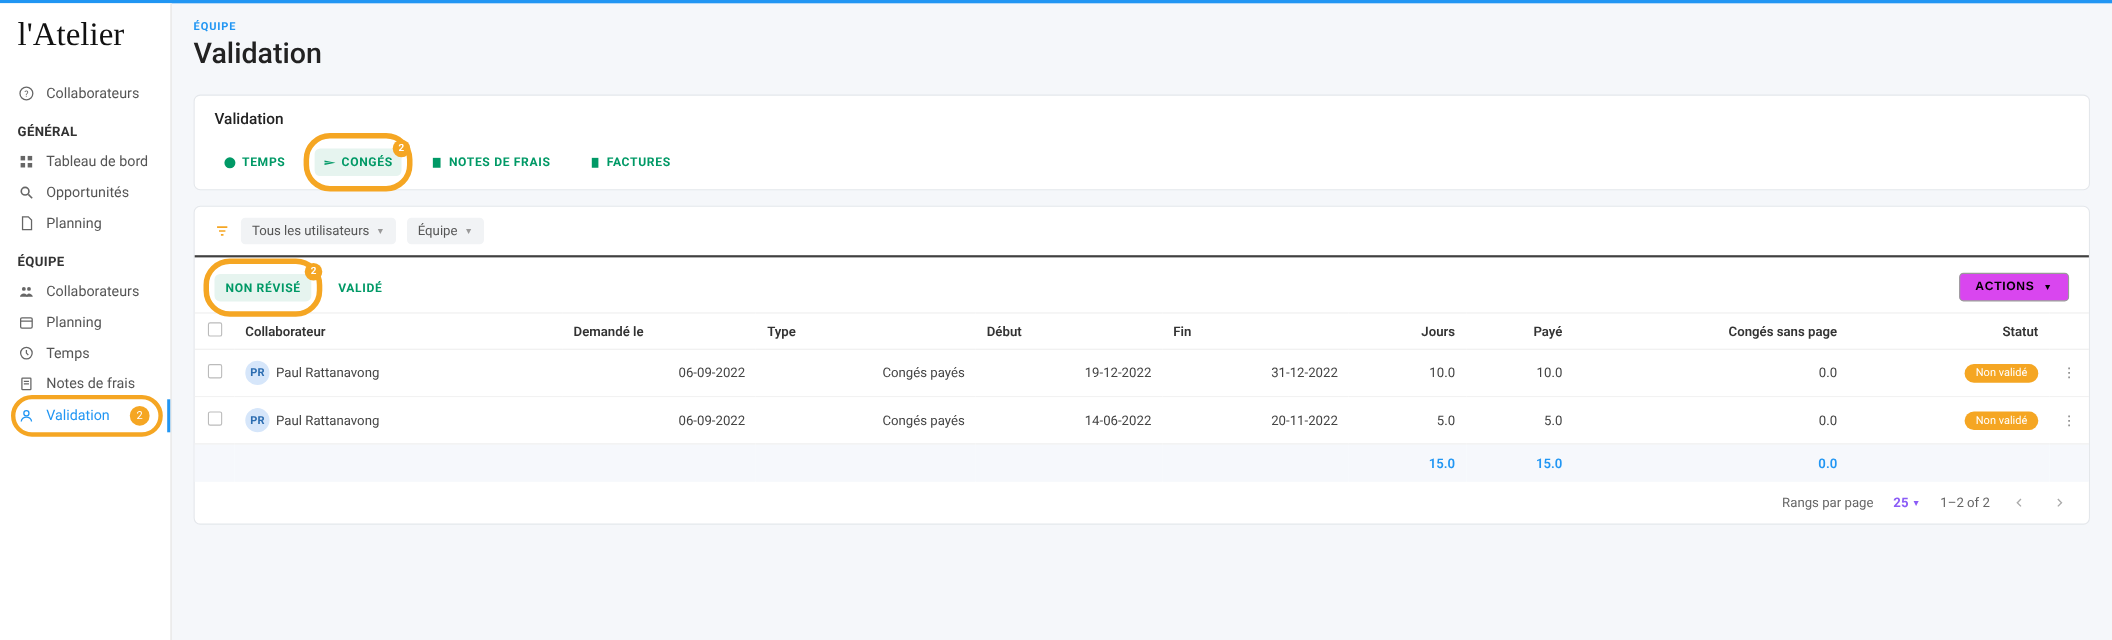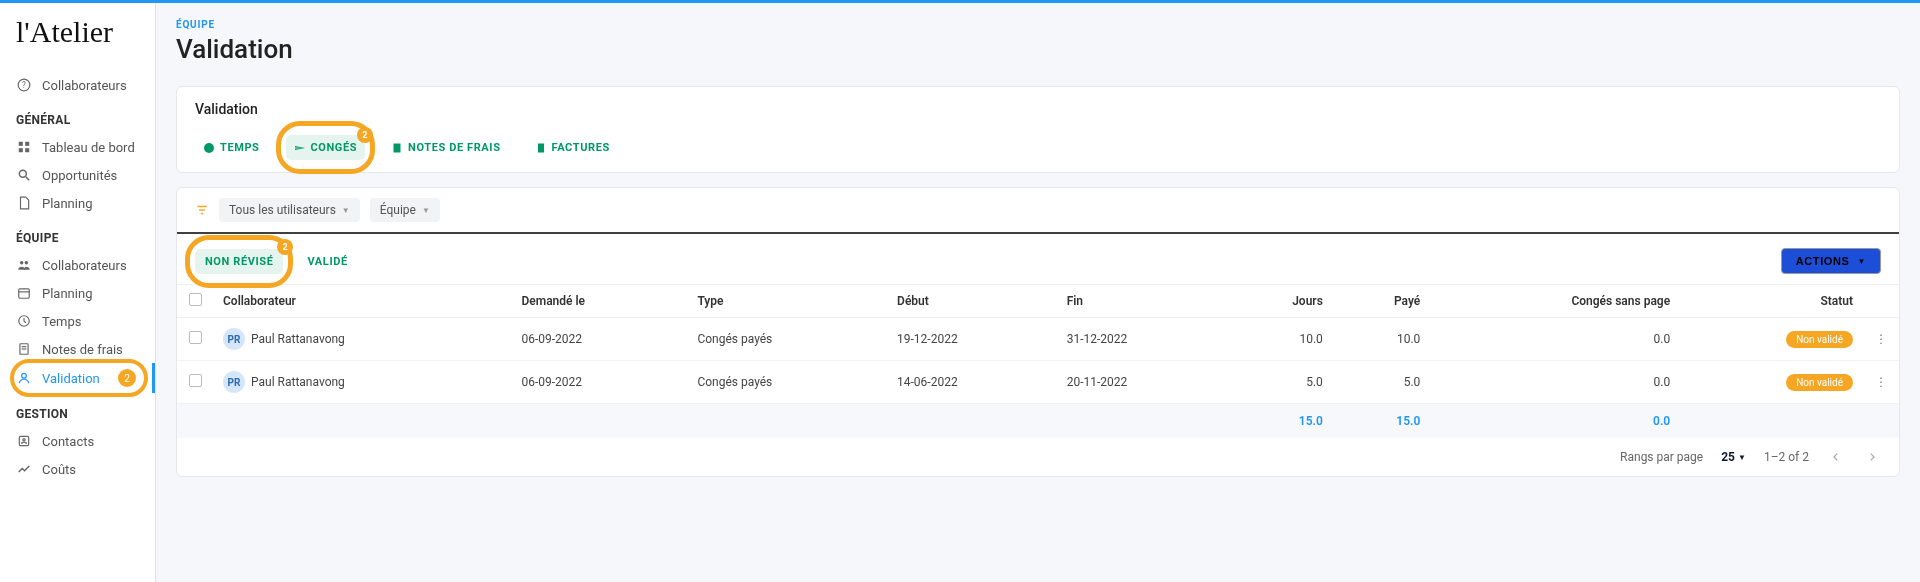--- a/index.html
+++ b/index.html
@@ -40,39 +40,39 @@
 .filter-icon { color: #F5A623; font-size: 14px; }
 .chip { background: #f1f3f5; border-radius: 4px; padding: 5px 10px; font-size: 12px; color: #555; display: flex; align-items: center; gap: 6px; cursor: pointer; }
 .chip-caret { font-size: 8px; color: #999; }
 
 .subtabs-row { display: flex; align-items: center; justify-content: space-between; padding: 14px 18px 10px; }
 .subtabs { display: flex; gap: 14px; }
 .subtab { font-size: 11px; font-weight: 700; letter-spacing: .6px; color: #009966; cursor: pointer; padding: 6px 10px; border-radius: 5px; position: relative; }
 .subtab.active { background: #e6f4ef; }
 .subtab-ring { position: absolute; inset: -14px -10px; border: 5px solid #F5A623; border-radius: 24px; pointer-events: none; }
 .subtab-badge { position: absolute; top: -10px; right: -10px; background: #F5A623; color: #fff; border-radius: 50%; width: 16px; height: 16px; font-size: 9px; display: flex; align-items: center; justify-content: center; font-weight: 700; }
-.actions-btn { border: 1px solid #999; background: #1d4ed8; padding: 6px 14px; font-size: 11px; font-weight: 700; letter-spacing: .6px; border-radius: 4px; display: flex; align-items: center; gap: 8px; cursor: pointer; }
+.actions-btn { border: 1px solid #999; background: #d946ef; padding: 6px 14px; font-size: 11px; font-weight: 700; letter-spacing: .6px; border-radius: 4px; display: flex; align-items: center; gap: 8px; cursor: pointer; }
 
 
 table { width: 100%; border-collapse: collapse; }
 th { text-align: left; font-size: 12px; font-weight: 600; color: #333; padding: 8px 10px; border-top: 1px solid #eee; border-bottom: 1px solid #eee; }
-td { font-size: 12px; color: #444; padding: 10px; border-bottom: 1px solid #f2f2f2; }
+td { font-size: 12px; color: #444; padding: 10px; border-bottom: 1px solid #f2f2f2; text-align: right; }
 .col-check { width: 36px; text-align: center; }
 .col-right { text-align: right; }
 .col-status { text-align: right; }
 .col-menu { width: 36px; text-align: center; }
 .avatar { width: 22px; height: 22px; border-radius: 50%; background: #d6e6fa; color: #2b6cb0; font-size: 10px; font-weight: 700; display: inline-flex; align-items: center; justify-content: center; margin-right: 6px; }
 .collab-cell { display: flex; align-items: center; }
 .status-badge { background: #F5A623; color: #fff; font-size: 10px; padding: 3px 10px; border-radius: 12px; display: inline-block; }
 .row-menu { color: #777; cursor: pointer; }
 .total-row td { background: #f6f8fc; color: #2196F3; font-weight: 600; border-bottom: none; }
 .checkbox { width: 13px; height: 13px; border: 1.5px solid #bbb; border-radius: 2px; display: inline-block; }
 
 .pagination { display: flex; align-items: center; gap: 18px; justify-content: flex-end; padding: 10px 18px; font-size: 12px; color: #666; }
-.page-select { color: #0f172a; font-weight: 700; display: flex; align-items: center; gap: 3px; cursor: pointer; }
+.page-select { color: #8b5cf6; font-weight: 700; display: flex; align-items: center; gap: 3px; cursor: pointer; }
 .page-arrow { color: #aaa; cursor: pointer; padding: 4px; }
 
 svg { display: block; }
 </style>
 </head>
 <body>
 
 <div class="top-bar"></div>
 <div class="layout">
 
@@ -172,41 +172,20 @@
             <svg width="14" height="14" viewBox="0 0 24 24" fill="none" stroke="currentColor" stroke-width="2">
               <circle cx="12" cy="8" r="4"></circle>
               <path d="M4 21c0-4 4-7 8-7s8 3 8 7"></path>
             </svg>
           </span>
         <span>Validation</span>
         <span class="side-badge">2</span>
       </div>
     </div>
 
-    <div class="side-section">
-      <div class="side-title">GESTION</div>
-      <div class="side-item">
-        <span class="side-icon">
-            <svg width="14" height="14" viewBox="0 0 24 24" fill="none" stroke="currentColor" stroke-width="2">
-              <rect x="4" y="4" width="16" height="16" rx="2"></rect>
-              <circle cx="12" cy="10" r="2"></circle>
-              <path d="M8 17c0-2 2-3 4-3s4 1 4 3"></path>
-            </svg>
-          </span>
-        <span>Contacts</span>
-      </div>
-      <div class="side-item">
-        <span class="side-icon">
-            <svg width="14" height="14" viewBox="0 0 24 24" fill="none" stroke="currentColor" stroke-width="2.5">
-              <polyline points="3,17 9,11 13,15 21,7"></polyline>
-            </svg>
-          </span>
-        <span>Coûts</span>
-      </div>
-    </div>
   </div>
 
   <div class="main">
     <div class="breadcrumb">ÉQUIPE</div>
     <div class="page-title">Validation</div>
 
     <div class="card">
       <div class="card-header">
         <div class="card-title">Validation</div>
       </div>

